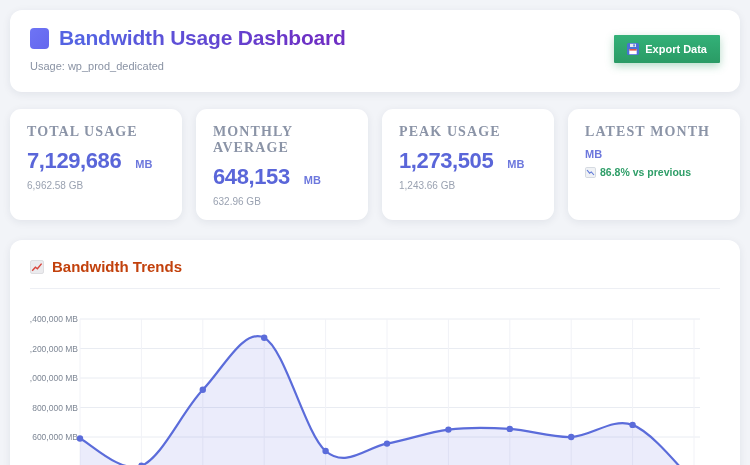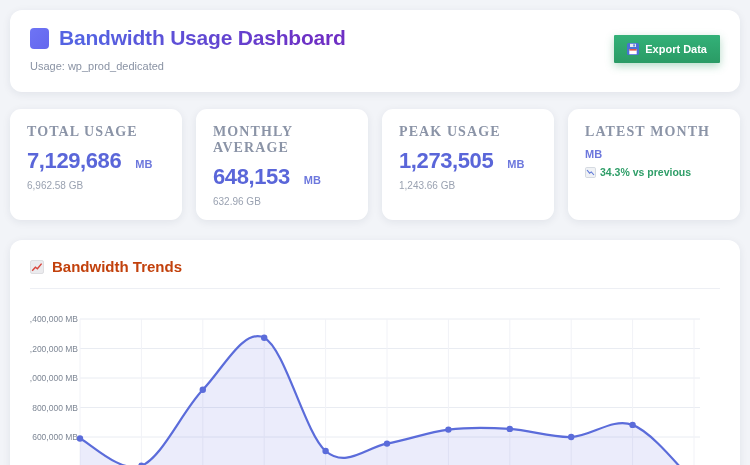--- a/index.html
+++ b/index.html
@@ -126,21 +126,21 @@
       <div class="stat-value-row">
         <span class="stat-unit">MB</span>
       </div>
       <div class="stat-change">
         <span style="display:inline-flex;">
           <svg width="11" height="11" viewBox="0 0 11 11">
             <rect x="0.5" y="0.5" width="10" height="10" rx="1.2" fill="#f0f2f5" stroke="#ccd2db" stroke-width="0.8"></rect>
             <polyline points="2,3 4.6,6.2 6.3,4.9 9,8" fill="none" stroke="#5f79d8" stroke-width="1.1"></polyline>
           </svg>
         </span>
-        <span>34.3% vs previous</span>
+        <span>86.8% vs previous</span>
       </div>
     </article>
   </section>
 
   <section class="card chart-card">
     <div class="trends-header">
       <span style="display:inline-flex;">
         <svg width="14" height="14" viewBox="0 0 14 14">
           <rect x="0.5" y="0.5" width="13" height="13" rx="1.5" fill="#ebebee" stroke="#d8d8dc" stroke-width="0.8"></rect>
           <polyline points="2.2,10.8 5.4,7.2 7.4,8.8 11.6,3.6" fill="none" stroke="#d8463c" stroke-width="1.4"></polyline>

